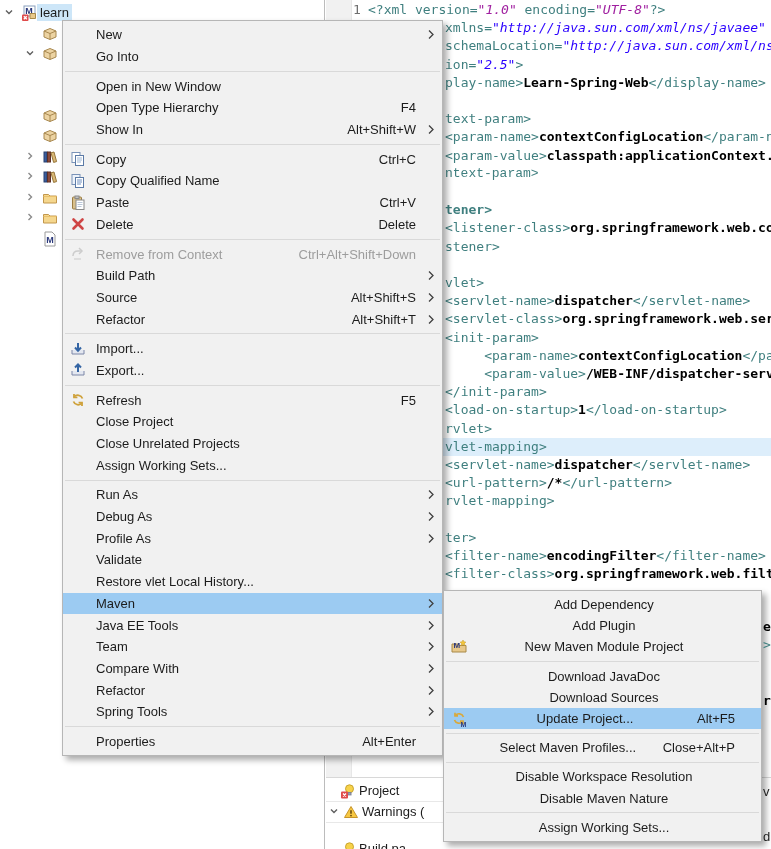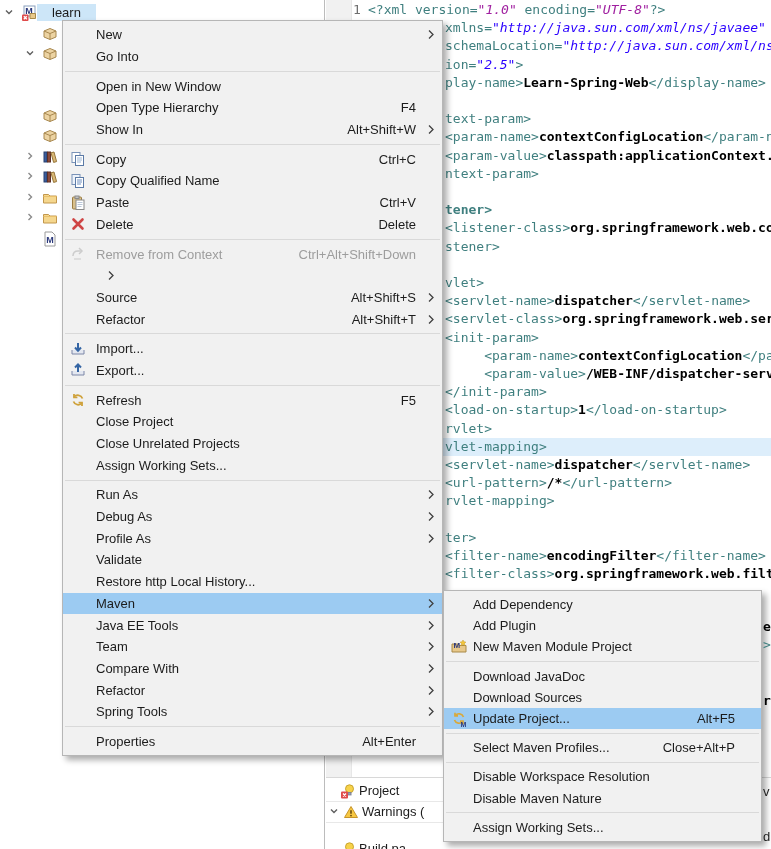--- a/index.html
+++ b/index.html
@@ -4,21 +4,21 @@
 <style>
   html,body{margin:0;padding:0;background:#888;}
   .screen{position:relative;width:771px;height:849px;background:#fff;overflow:hidden;
           font-family:"Liberation Sans",sans-serif;font-size:13px;color:#1c1c1c;}
 
   
   .explorer{position:absolute;left:0;top:0;width:324px;height:849px;background:#fff;}
   .trow{position:absolute;left:0;width:100%;height:20px;}
   .trow .chev{position:absolute;top:4px;width:12px;height:12px;}
   .trow .ticon{position:absolute;top:2px;width:16px;height:16px;}
-  .trow .tlabel{position:absolute;top:1px;padding:1px 15px;white-space:nowrap;}
+  .trow .tlabel{position:absolute;top:1px;padding:1px 3px;white-space:nowrap;}
   .trow .tlabel.sel{background:var(--sel);}
   .vdivider{position:absolute;left:324px;top:0;width:1px;height:849px;background:#bcbcbc;}
 
   
   .editor{position:absolute;left:326px;top:0;width:445px;height:777px;background:#fff;overflow:hidden;}
   .ruler{position:absolute;left:0;top:0;width:25px;height:777px;background:#f1f1f1;border-right:1px solid #e7e7e7;}
   .cl{position:absolute;left:0;width:100%;height:18.2px;
       font-family:"DejaVu Sans Mono",monospace;font-size:13px;line-height:18.2px;white-space:pre;}
   .cl.clhl{background:var(--linehl);}
   .cl .ln{position:absolute;left:27px;color:#6e6e6e;}
@@ -41,21 +41,21 @@
   .prow .nochev{width:13px;flex:none;}
   .prow .picon{width:17px;height:16px;flex:none;margin-left:1px;}
   .prow .plabel{margin-left:2px;}
 
   
   .menu{position:absolute;background:#f1f1f1;border:1px solid #b6b6b6;padding:3px 0;
         box-shadow:4px 4px 6px rgba(0,0,0,.33);box-sizing:border-box;}
   .main-menu{left:62px;top:20px;width:381px;}
   .sub-menu{left:443px;top:590px;width:319px;}
   .mi{display:flex;align-items:center;height:21.7px;padding:0 4px 0 7px;}
-  .sub-menu .mi{height:21.2px;}
+  .sub-menu .mi{height:21.2px;text-align:center;}
   .mi .ic{width:26px;height:16px;flex:none;display:flex;align-items:center;}
   .sub-menu .mi .ic{width:22px;}
   .mi .lbl{flex:1;white-space:nowrap;overflow:hidden;}
   .mi .sc{margin-right:12px;white-space:nowrap;}
   .mi .ar{width:10px;flex:none;display:flex;align-items:center;}
   .mi.hl{background:var(--hl);}
   .mi.dis{color:#9d9d9d;}
   .mi.dis .ic{opacity:.5;filter:grayscale(1);}
   .msep{height:1px;background:#d9d9d9;margin:3.5px 2px;}
   svg{display:block;}
@@ -204,21 +204,21 @@
     <div class="ruler"></div>
   <div class="cl" style="top: 1px;"><span class="ln">1</span><span class="code first"><span class="sg-t">&lt;?xml version=</span><span class="sg-p">"1.0"</span><span class="sg-t"> encoding=</span><span class="sg-p">"UTF-8"</span><span class="sg-t">?&gt;</span></span></div>
       <div class="cl" style="top: 19.2px;"><span class="code frag"><span class="sg-t">xmlns=</span><span class="sg-v">"http://java.sun.com/xml/ns/javaee"</span></span></div>
       <div class="cl" style="top: 37.4px;"><span class="code frag"><span class="sg-t">schemaLocation=</span><span class="sg-v">"http://java.sun.com/xml/ns/javaee/web-app_2_5.xsd"</span></span></div>
       <div class="cl" style="top: 55.6px;"><span class="code frag"><span class="sg-t">ion=</span><span class="sg-v">"2.5"</span><span class="sg-t">&gt;</span></span></div>
       <div class="cl" style="top: 73.8px;"><span class="code frag"><span class="sg-t">play-name&gt;</span><span class="sg-x">Learn-Spring-Web</span><span class="sg-t">&lt;/display-name&gt;</span></span></div>
       <div class="cl" style="top: 92px;"><span class="code frag"></span></div>
       <div class="cl" style="top: 110.2px;"><span class="code frag"><span class="sg-t">text-param&gt;</span></span></div>
       <div class="cl" style="top: 128.4px;"><span class="code frag"><span class="sg-t">&lt;param-name&gt;</span><span class="sg-x">contextConfigLocation</span><span class="sg-t">&lt;/param-name&gt;</span></span></div>
       <div class="cl" style="top: 146.6px;"><span class="code frag"><span class="sg-t">&lt;param-value&gt;</span><span class="sg-x">classpath:applicationContext.xml</span></span></div>
-      <div class="cl" style="top: 164.8px;"><span class="code frag"><span class="sg-t">ntext-param&gt;</span></span></div>
+      <div class="cl" style="top: 164.8px; font-family: Liberation Mono, monospace;"><span class="code frag"><span class="sg-t">ntext-param&gt;</span></span></div>
       <div class="cl" style="top: 183px;"><span class="code frag"></span></div>
       <div class="cl" style="top: 201.2px; font-weight: bold;"><span class="code frag"><span class="sg-t">tener&gt;</span></span></div>
       <div class="cl" style="top: 219.4px;"><span class="code frag"><span class="sg-t">&lt;listener-class&gt;</span><span class="sg-x">org.springframework.web.context.ContextLoaderListener</span></span></div>
       <div class="cl" style="top: 237.6px;"><span class="code frag"><span class="sg-t">stener&gt;</span></span></div>
       <div class="cl" style="top: 255.8px;"><span class="code frag"></span></div>
       <div class="cl" style="top: 274px;"><span class="code frag"><span class="sg-t">vlet&gt;</span></span></div>
       <div class="cl" style="top: 292.2px;"><span class="code frag"><span class="sg-t">&lt;servlet-name&gt;</span><span class="sg-x">dispatcher</span><span class="sg-t">&lt;/servlet-name&gt;</span></span></div>
       <div class="cl" style="top: 310.4px;"><span class="code frag"><span class="sg-t">&lt;servlet-class&gt;</span><span class="sg-x">org.springframework.web.servlet.DispatcherServlet</span></span></div>
       <div class="cl" style="top: 328.6px;"><span class="code frag"><span class="sg-t">&lt;init-param&gt;</span></span></div>
       <div class="cl" style="top: 346.8px;"><span class="code frag"><span class="sg-t">     &lt;param-name&gt;</span><span class="sg-x">contextConfigLocation</span><span class="sg-t">&lt;/param-name&gt;</span></span></div>
@@ -372,20 +372,21 @@
             <path d="M9 2l3 3-3 3" fill="none" stroke="#a9a9a9" stroke-width="1.5"></path>
             <path d="M4 13h7" stroke="#bdbdbd" stroke-width="1.5"></path>
           </svg>
         </span>
     <span class="lbl">Remove from Context</span>
     <span class="sc">Ctrl+Alt+Shift+Down</span>
     <span class="ar"></span>
   </div>
       <div class="mi">
     <span class="ic"></span>
+    <span class="lbl">Build Path</span>
     <span class="sc"></span>
     <span class="ar">
           <svg width="7" height="11" viewBox="0 0 7 11" xmlns="http://www.w3.org/2000/svg">
             <path d="M1 1.5l4 4-4 4" fill="none" stroke="#3f3f3f" stroke-width="1.3"></path>
           </svg>
         </span>
   </div>
       <div class="mi">
     <span class="ic"></span>
     <span class="lbl">Source</span>
@@ -495,21 +496,21 @@
         </span>
   </div>
       <div class="mi">
     <span class="ic"></span>
     <span class="lbl">Validate</span>
     <span class="sc"></span>
     <span class="ar"></span>
   </div>
       <div class="mi">
     <span class="ic"></span>
-    <span class="lbl">Restore http Local History...</span>
+    <span class="lbl">Restore vlet Local History...</span>
     <span class="sc"></span>
     <span class="ar"></span>
   </div>
       <div class="mi hl">
     <span class="ic"></span>
     <span class="lbl">Maven</span>
     <span class="sc"></span>
     <span class="ar">
           <svg width="7" height="11" viewBox="0 0 7 11" xmlns="http://www.w3.org/2000/svg">
             <path d="M1 1.5l4 4-4 4" fill="none" stroke="#3f3f3f" stroke-width="1.3"></path>

